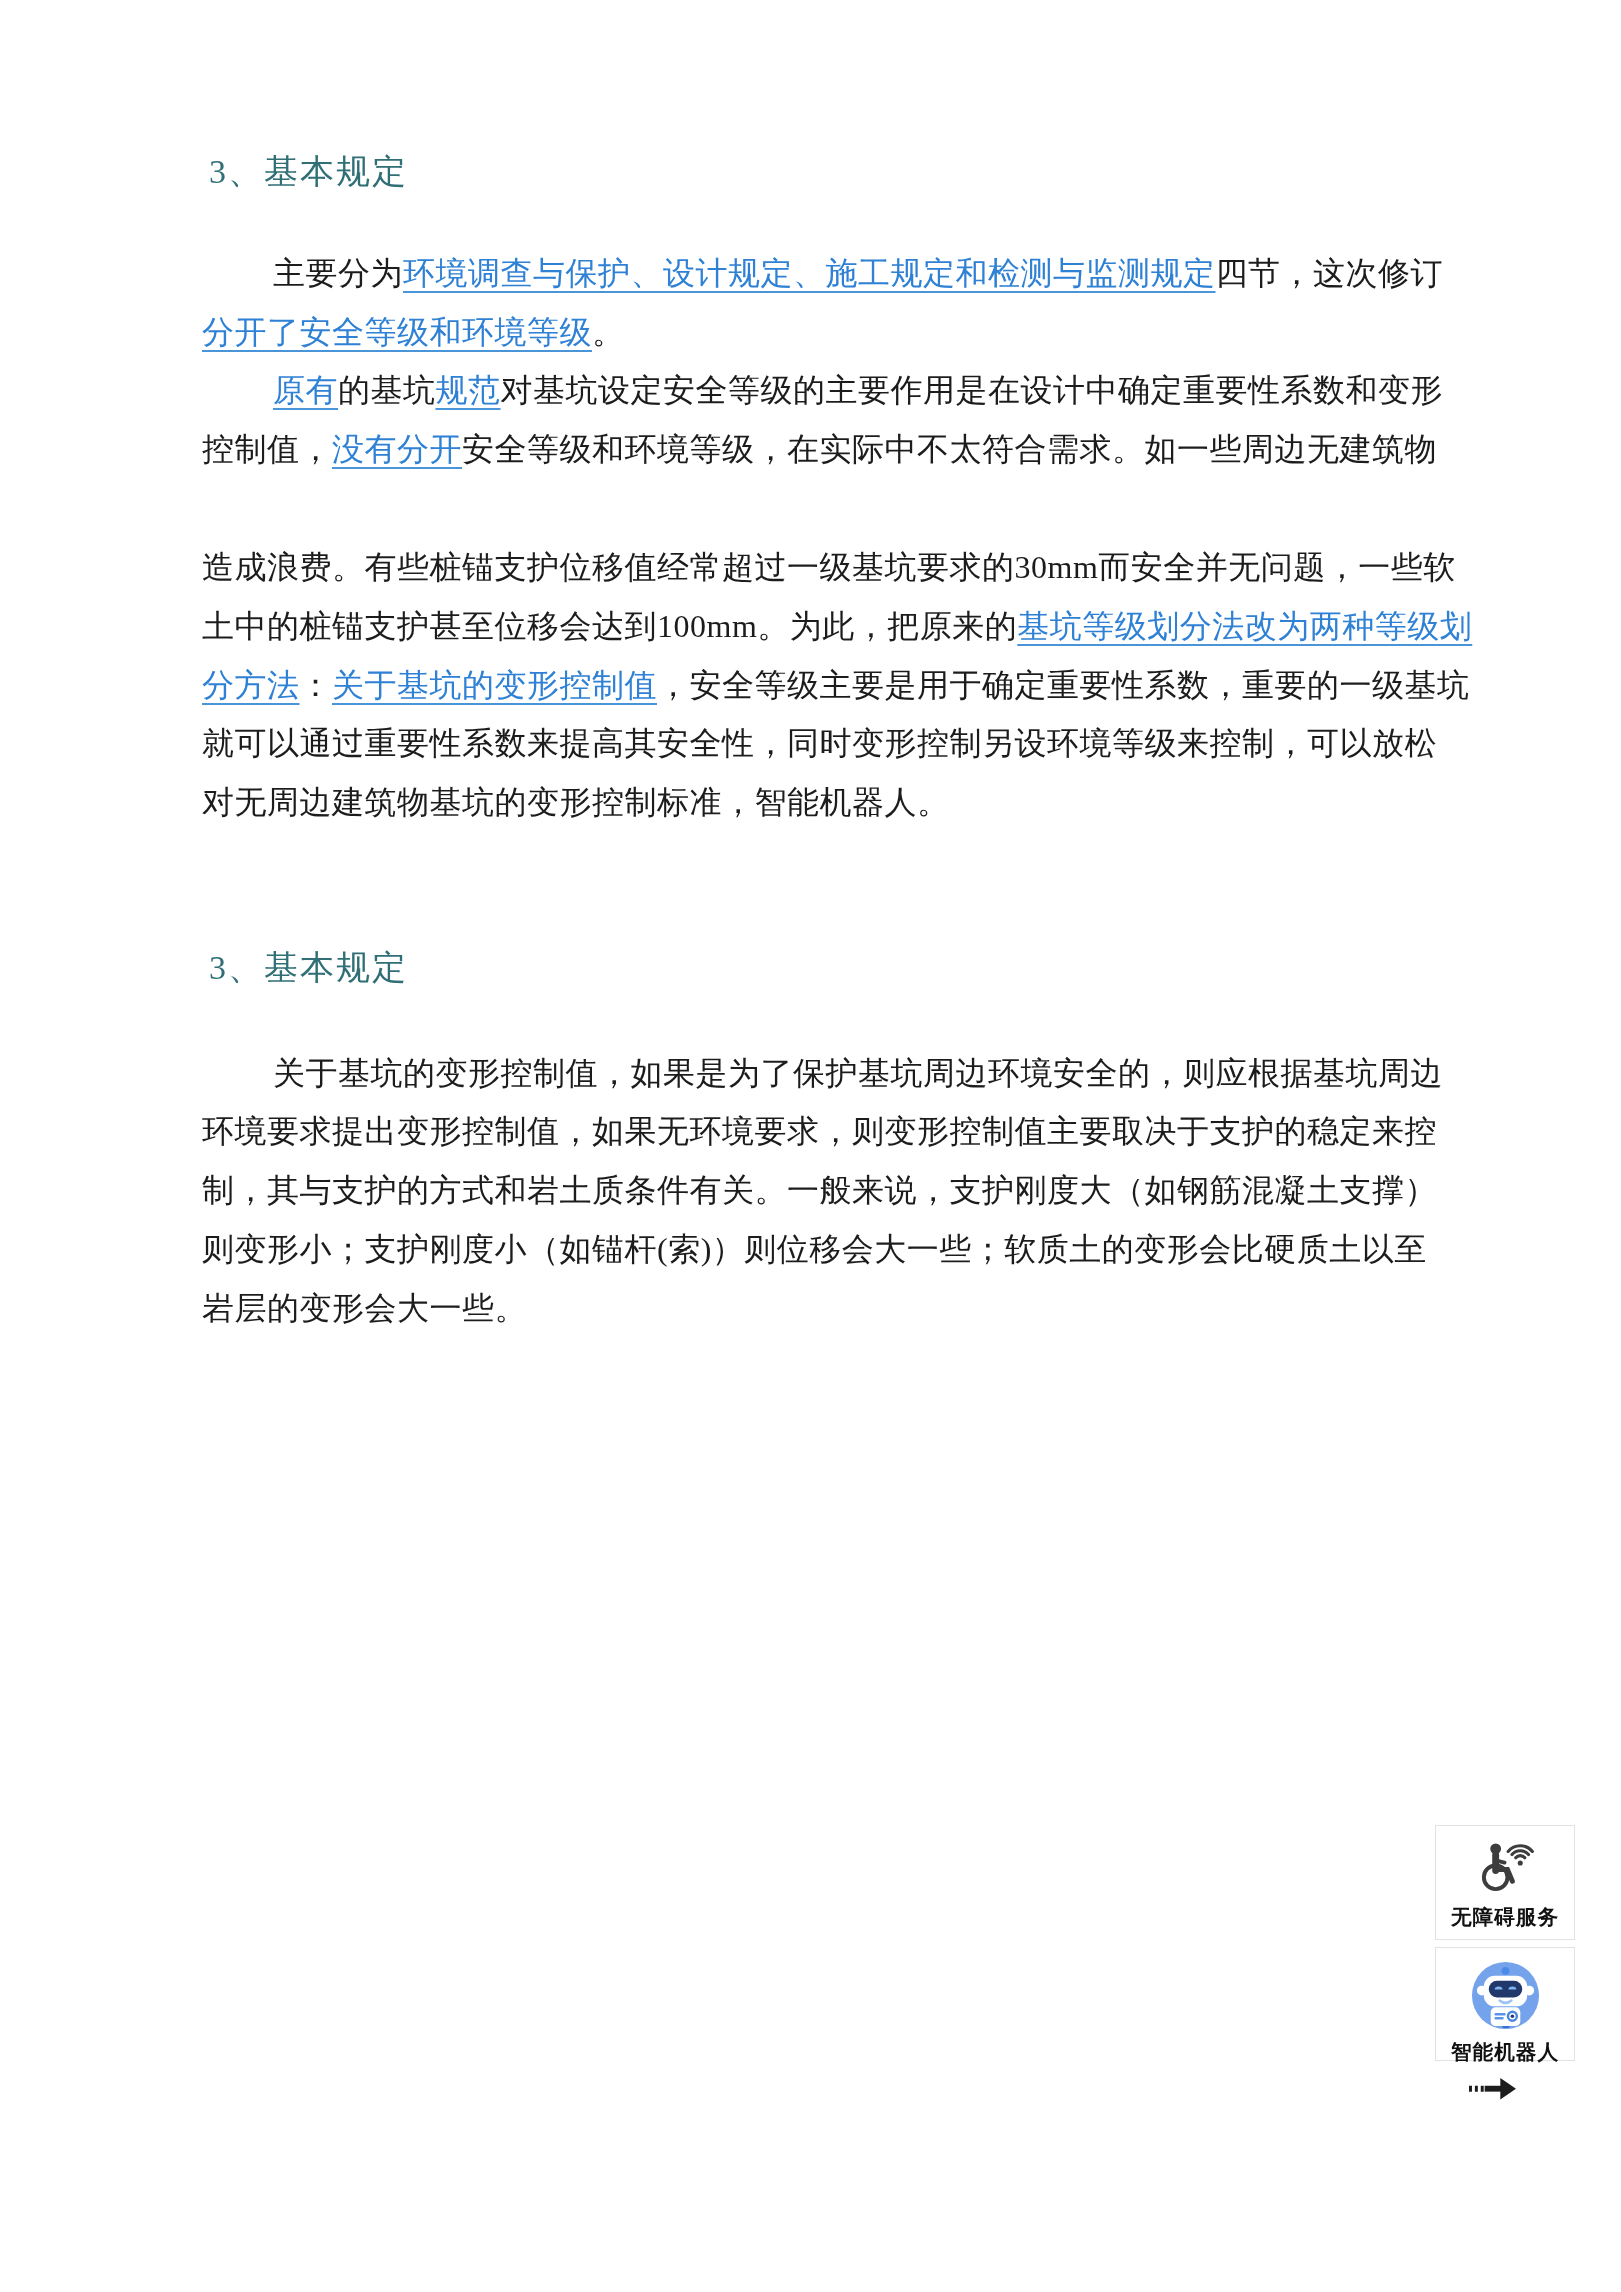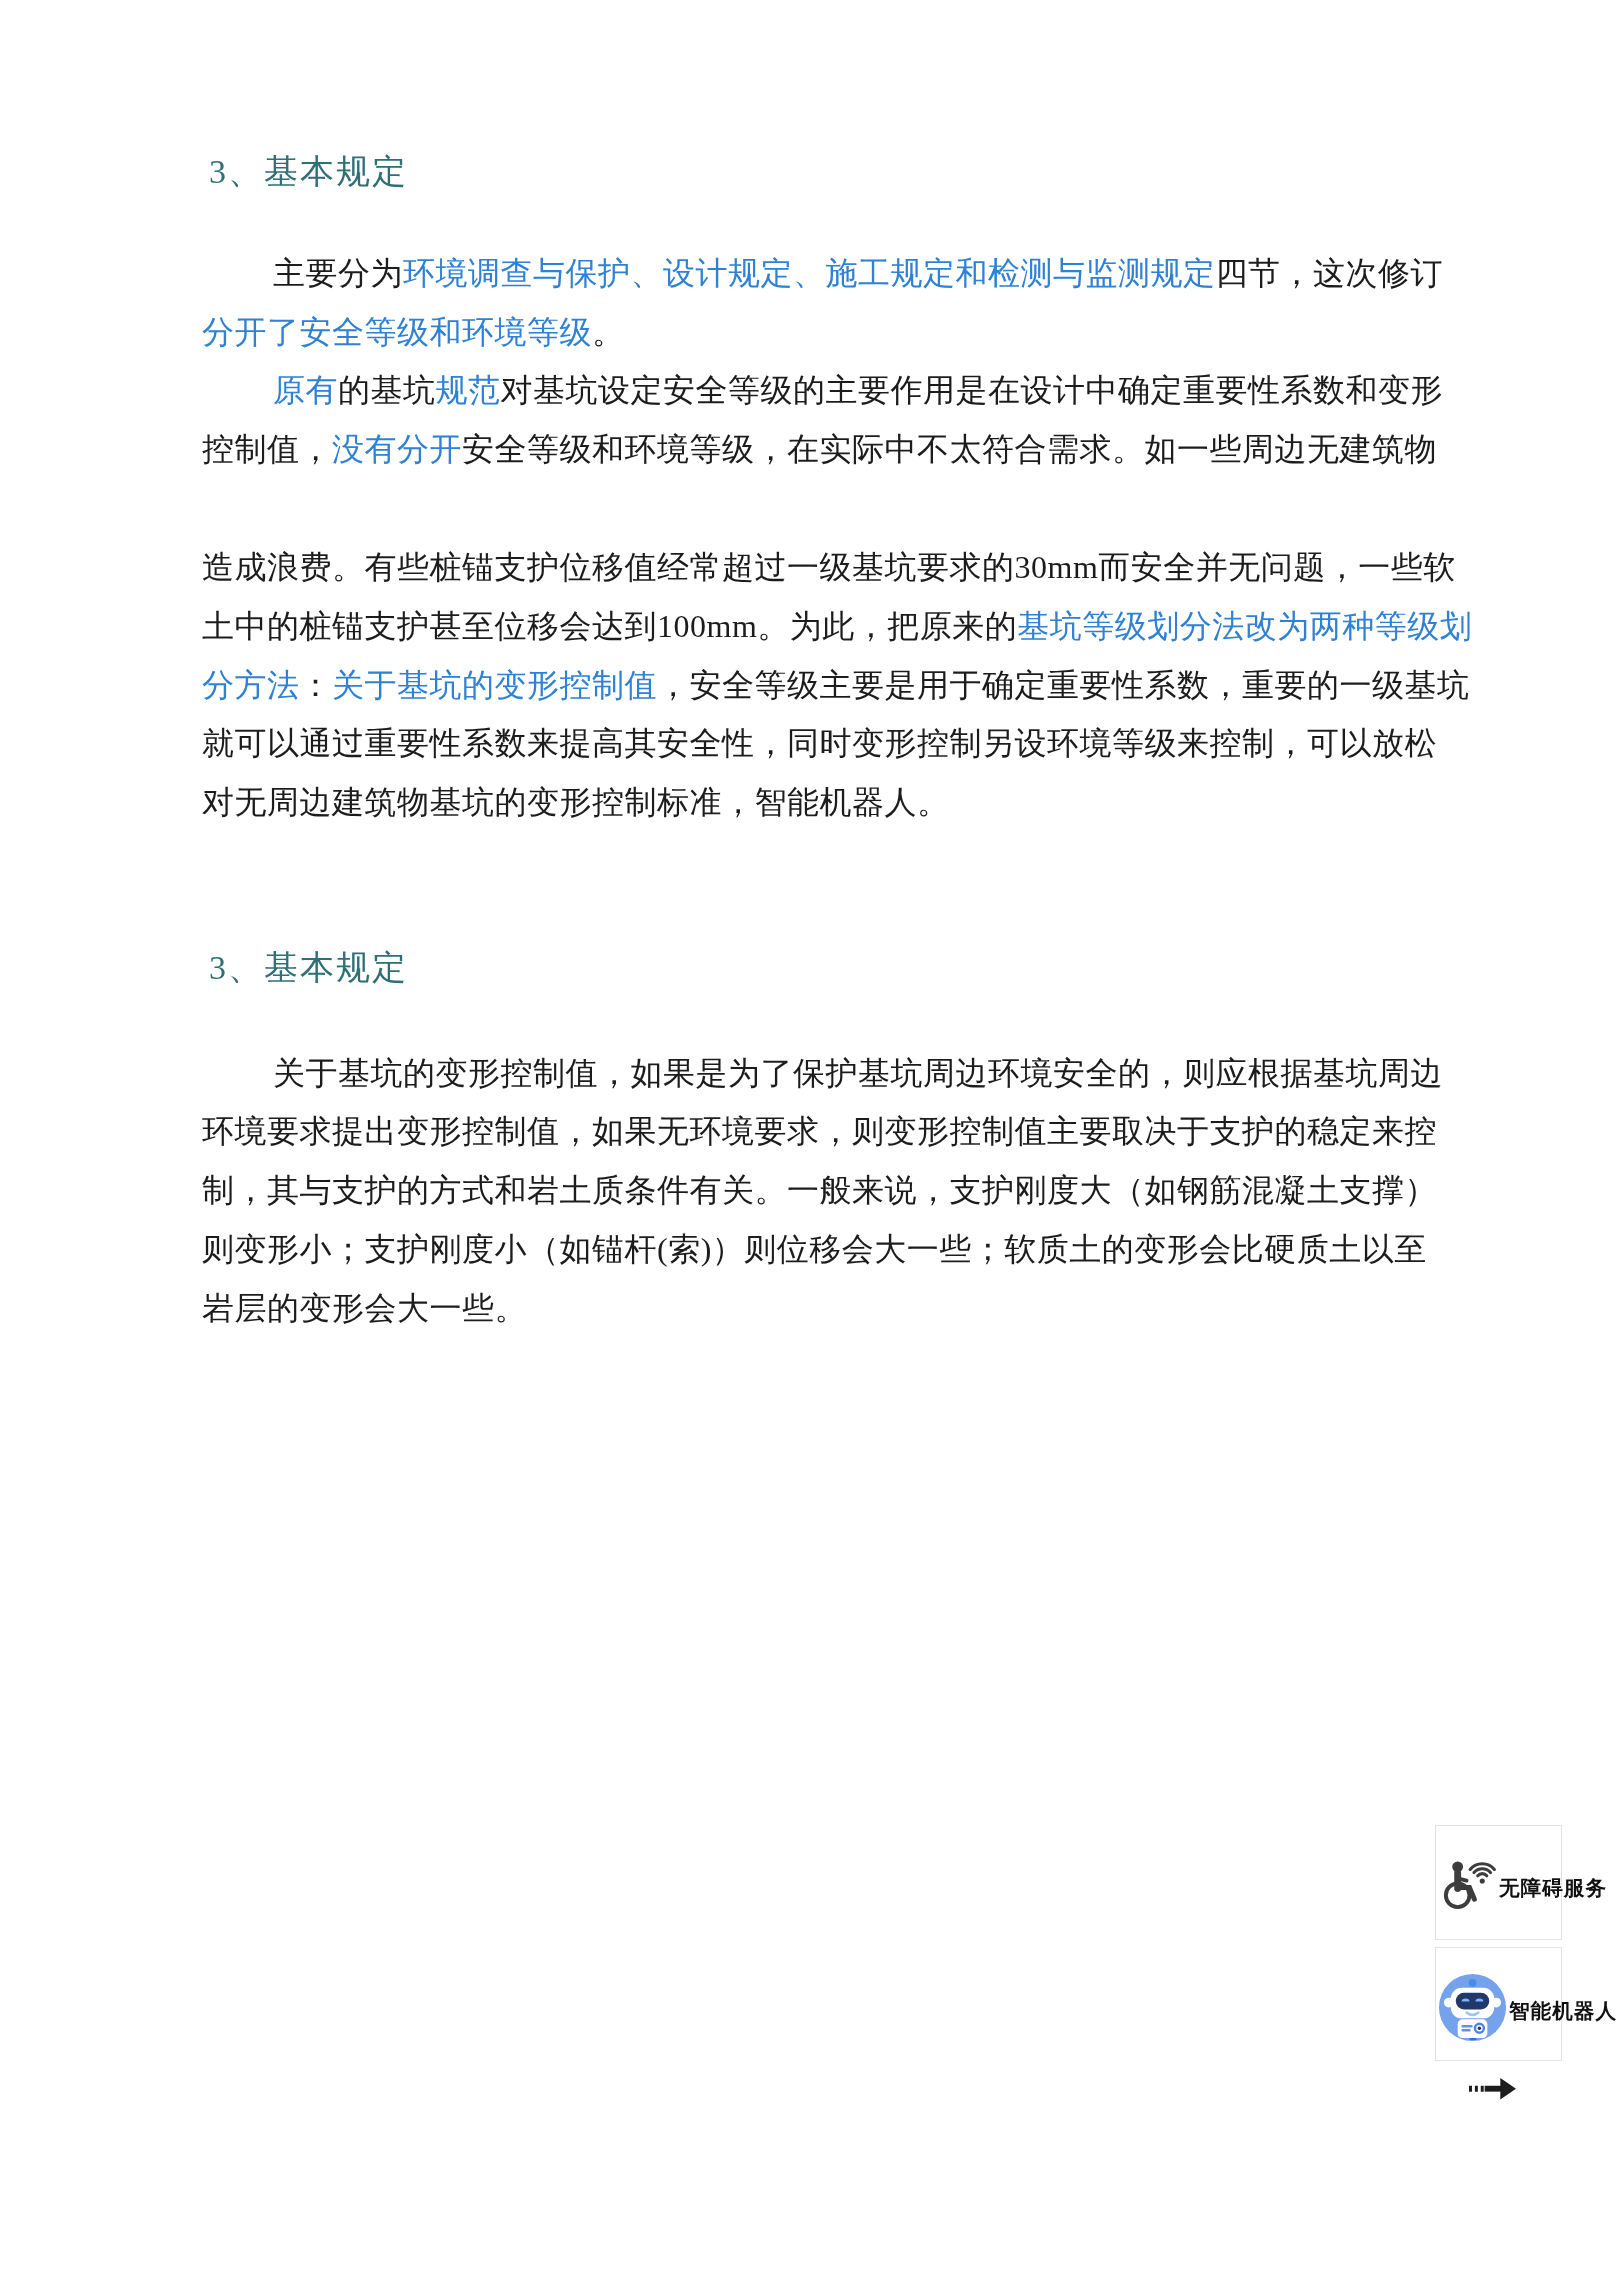--- a/index.html
+++ b/index.html
@@ -25,38 +25,39 @@
     font-size:32px;
     line-height:1.18;
     color:#1c1c1c;
     white-space:nowrap;
     letter-spacing:0.5px;
   }
   .line.indent { padding-left:71px; }
   .seg { color:#1c1c1c;margin-top:25px; }
   .seg.link {
     color:#2e81d4;
+    text-decoration:underline;
     text-decoration-color:#4a94d8;
     text-decoration-thickness:2px;
     text-underline-offset:6.9px;
     cursor:pointer;
   }
   
   .widget-card {
     position:absolute;
     left:1435px;
-    width:127px;
+    width:140px;
     background:#ffffff;
     border:1px solid #e2e2e2;
     display:flex;
-    flex-direction:row;
+    flex-direction:column;
     align-items:center;
     justify-content:flex-start;
     cursor:pointer;
-    font-family:Liberation Mono, monospace;
+    font-family:Liberation Sans, sans-serif;
   }
   #card-accessibility { top:1825px; height:115px; padding-top:9.8px; }
   #card-robot { top:1947px; height:114px; padding-top:11px; }
   .widget-label {
     font-size:20.6px;
     font-weight:700;
     color:#111111;
     letter-spacing:1px;
     white-space:nowrap;
     margin-top:2px;

